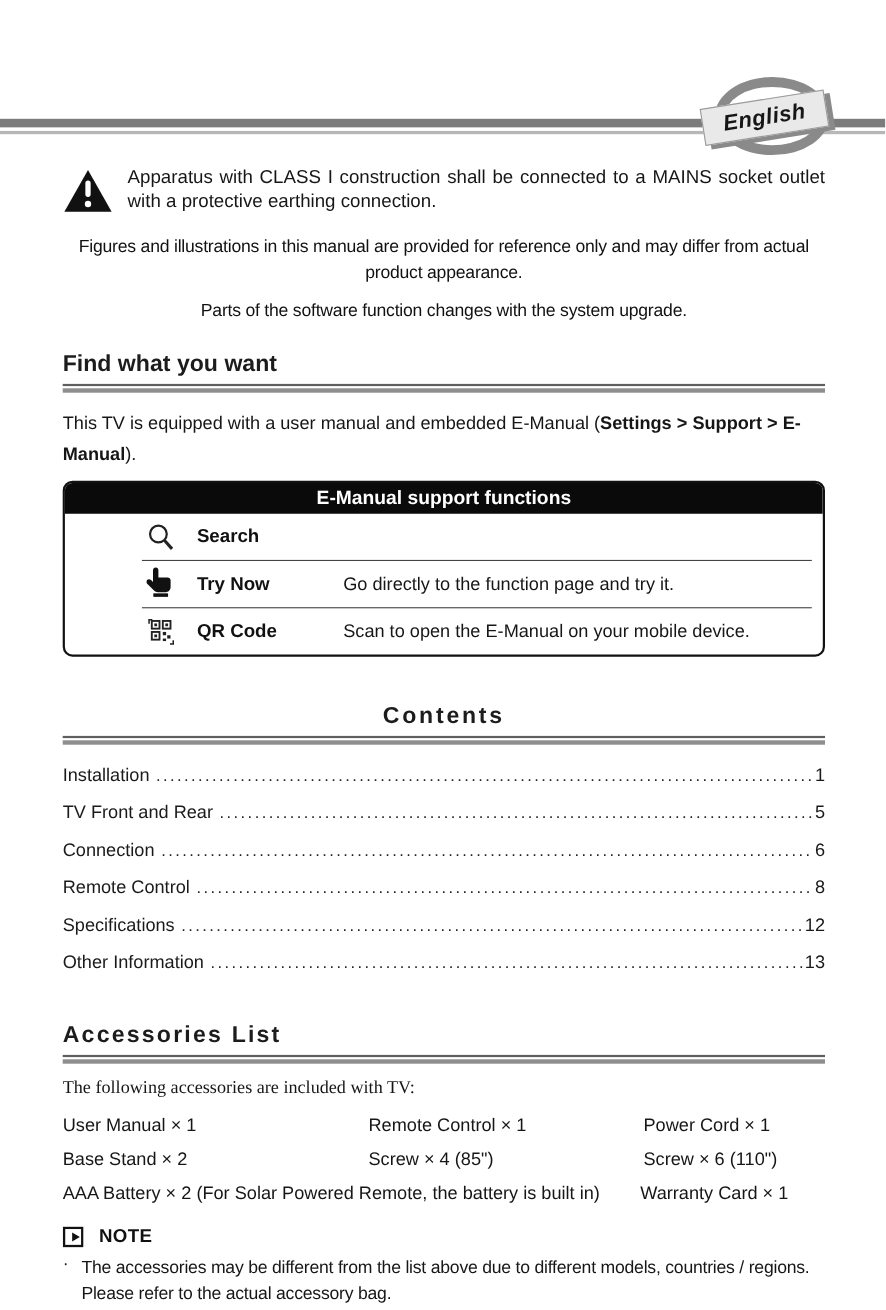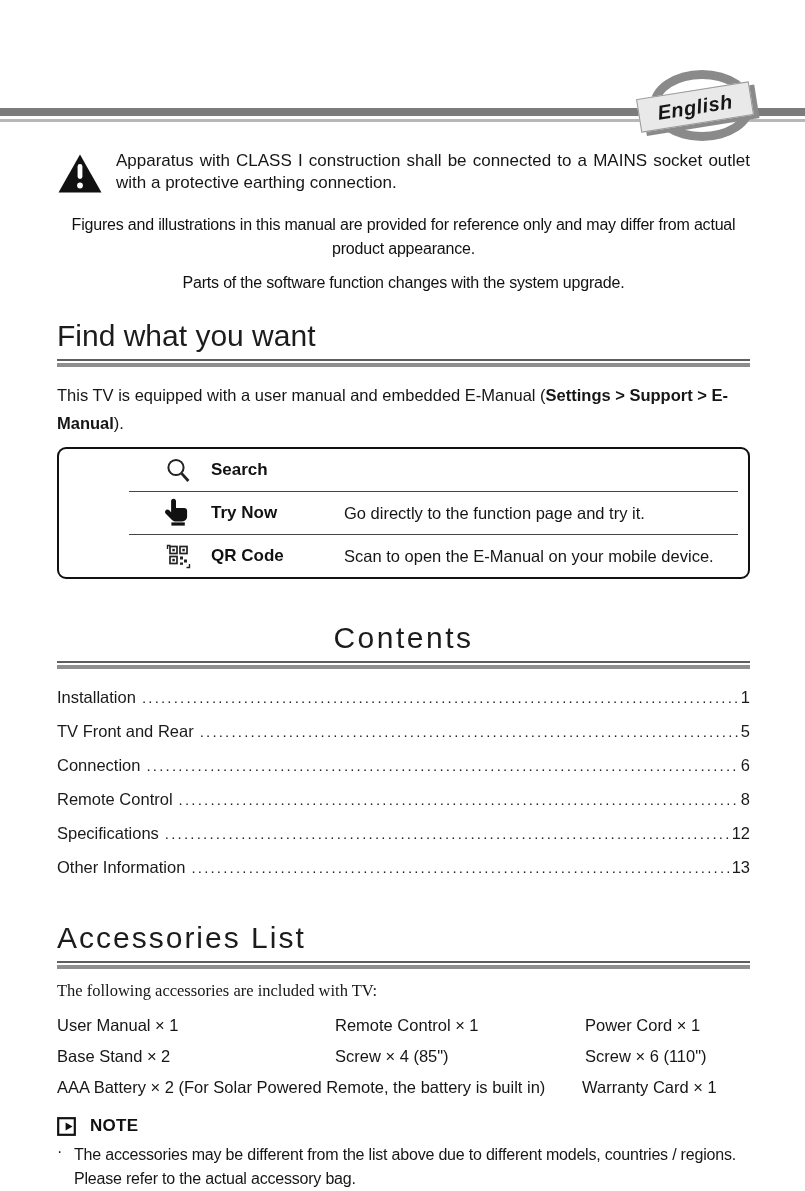--- a/index.html
+++ b/index.html
@@ -42,21 +42,21 @@
   
   .content { position:absolute; top:150px; left:57px; width:693px; }
 
   .warning-row { display:flex; gap:13px; margin-bottom:19px; }
   .warning-row svg { flex:0 0 auto; margin-top:3px; }
   .warning-text { text-align:justify; font-size:17px; line-height:22px; color:#161616; }
 
   .notice { font-size:16px; font-weight:normal; line-height:24px; letter-spacing:-0.2px; color:#111; margin-bottom:10px;text-align:center; }
   .notice:last-of-type { margin-bottom:0; }
 
-  .section-title { font-size:30px; font-weight:normal; color:#1c1c1c; margin-top:24px; }
+  .section-title { font-size:21px; font-weight:bold; color:#1c1c1c; margin-top:24px; }
   .section-title.spaced { letter-spacing:2.5px; }
   .heading-rule { margin-top:6px; }
   .heading-rule .r1 { height:2px; background:#5e5e5e; margin-bottom:2px; }
   .heading-rule .r2 { height:4px; background:#8e8e8e; }
 
   .intro { font-size:16.5px; line-height:28px; margin-top:14px; color:#161616; }
   .intro b { font-weight:bold; }
 
   
   .fn-table {
@@ -65,21 +65,21 @@
     border-radius:9px;
     overflow:hidden;
     background:#fff;
   }
   .fn-header {
     background:#0a0a0a; color:#fff;
     font-size:17.5px; font-weight:bold;
     text-align:center; padding:3px 0 4px 0;
     border-radius:6px 6px 0 0;
   }
-  .fn-row { display:flex; align-items:center; height:42px;padding-left:32px; }
+  .fn-row { display:flex; align-items:center; height:42px; }
   .fn-icon { flex:0 0 46px; margin-left:74px; display:flex; align-items:center; }
   .fn-label { flex:0 0 133px; font-size:17px; font-weight:bold; color:#111; }
   .fn-desc { flex:1; font-size:16.5px; color:#161616; }
   .fn-sep { height:1px; background:#444; margin:0 10px 0 70px; }
   .hand-glyph { display:inline-block; }
 
   
   .toc { margin-top:10px; }
   .toc-row { display:flex; align-items:baseline; height:34px; padding-top:9px; }
   .toc-label { font-size:16.5px; color:#1a1a1a; white-space:nowrap; }
@@ -131,20 +131,21 @@
 
     <h1 class="section-title">Find what you want</h1>
     <div class="heading-rule">
         <div class="r1"></div>
         <div class="r2"></div>
       </div>
 
     <p class="intro"><span>This TV is equipped with a user manual and embedded E-Manual (</span><b>Settings &gt; Support &gt; E-Manual</b><span>).</span></p>
 
     <div class="fn-table">
+      <div class="fn-header">E-Manual support functions</div>
 
       <div class="fn-row">
         <span class="fn-icon">
           <svg width="27" height="27" viewBox="0 0 27 27">
             <circle cx="11" cy="10.5" r="7.6" fill="none" stroke="#222" stroke-width="2"></circle>
             <line x1="16.6" y1="16.4" x2="23.4" y2="24" stroke="#222" stroke-width="2.8"></line>
           </svg>
         </span>
         <span class="fn-label">Search</span>
       </div>

